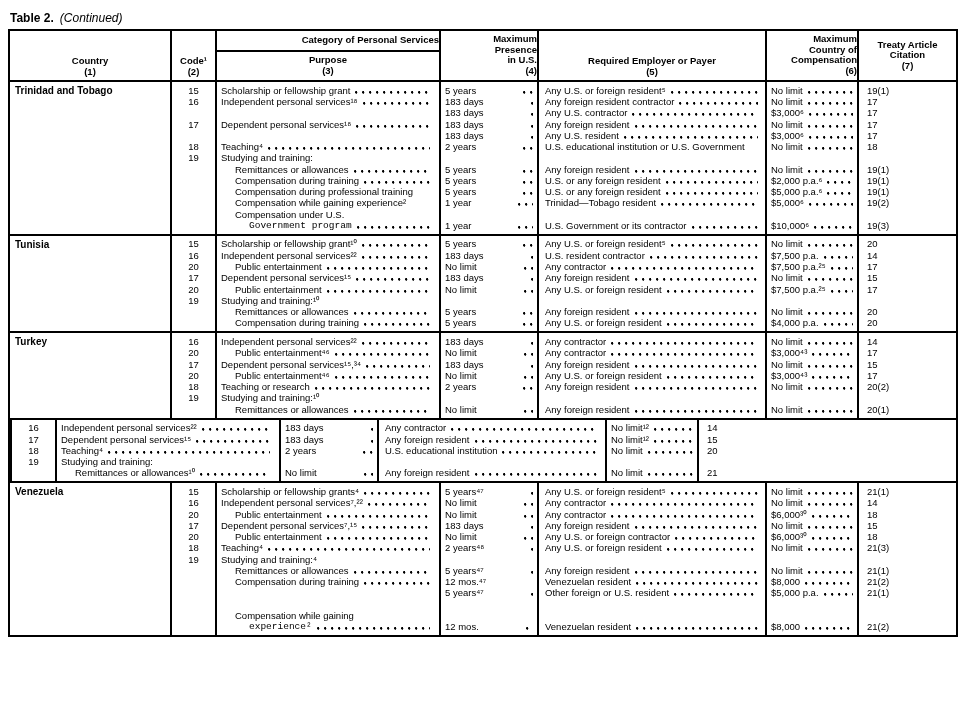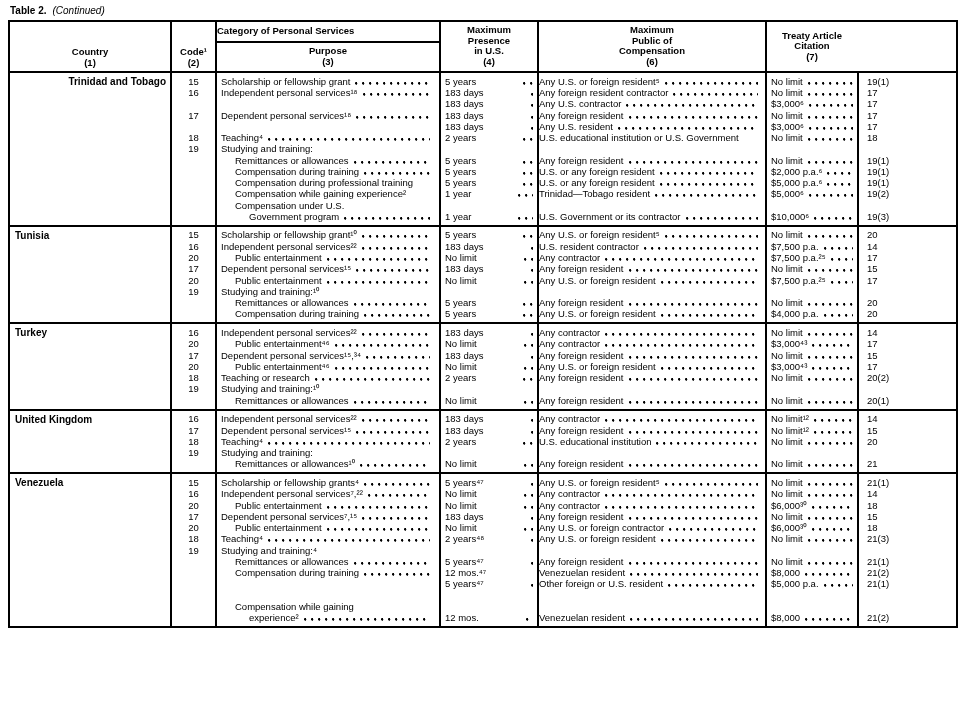--- a/index.html
+++ b/index.html
@@ -1,56 +1,56 @@
 <!DOCTYPE html>
 <html><head>
 <meta charset="utf-8">
 <style>
   html,body{margin:0;padding:0;background:#fff;}
   body{width:963px;height:721px;font-family:"Liberation Sans",sans-serif;color:#000;
        -webkit-font-smoothing:none;}
-  .title{margin:5px 0 4px 10px;font-size:10px;}
+  .title{margin:11px 0 4px 10px;font-size:12px;}
   .title .t-label{font-weight:600;margin-right:6px;}
   .title .t-cont{font-style:italic;}
   .ttable{margin-left:8px;width:950px;border:2px solid #000;box-sizing:border-box;}
   
   .thead{display:grid;grid-template-columns:160px 45px 224px 98px 228px 92px auto;
          border-bottom:2px solid #000;height:49px;font-weight:bold;font-size:9.5px;
          text-align:center;}
   .hcell{border-left:2px solid #000;display:flex;flex-direction:column;
          align-items:center;overflow:hidden;}
   .hcell:first-child{border-left:none;}
   .hc-end{justify-content:flex-end;padding-bottom:3px;}
   .hc-mid{justify-content:center;}
-  .hc-full{justify-content:space-between;padding:3px 0 18px;}
+  .hc-full{justify-content:space-between;padding:3px 0 18px;align-items:flex-end;}
   .hcat-top{width:100%;border-bottom:2px solid #000;flex:0 0 19px;display:flex;
-            align-items:center;justify-content:flex-start;}
+            align-items:center;justify-content:flex-end;}
   .hcat-bot{flex:1;display:flex;flex-direction:column;align-items:center;
             justify-content:flex-end;padding-bottom:4px;}
   .hline{line-height:10.5px;white-space:nowrap;}
   
   .block{display:flex;border-top:2px solid #000;font-size:9.5px;}
-  .block:first-of-type{border-top:none;text-align:right;}
+  .block:first-of-type{border-top:none;}
   .ccell{width:160px;box-sizing:border-box;padding:3px 4px 0 5px;font-weight:bold;
          font-size:10px;flex:0 0 160px;}
   .lines{flex:1;display:flex;flex-direction:column;}
   .line{display:grid;grid-template-columns:45px 224px 98px 228px 92px auto;
         height:11.25px;}
   .line:first-child{height:14px;}
   .line:first-child .cell{padding-top:2.5px;}
   .line:last-child{height:14px;}
   .cell{border-left:2px solid #000;box-sizing:border-box;display:flex;
         align-items:flex-start;overflow:hidden;white-space:nowrap;
         line-height:11.25px;}
   .code{justify-content:center;}
   .purpose{padding-left:4px;}
   .ind1{padding-left:18px;}
-  .ind2{padding-left:32px;}
+  .ind2{padding-left:32px;font-family:Liberation Mono, monospace;}
   .presence{padding-left:4px;gap:42px;}
-  .employer{}
+  .employer{padding-left:6px;}
   .amount{padding-left:4px;}
   .cite{padding-left:8px;}
   .d{flex:1;height:10px;align-self:flex-start;margin:0 7px 0 5px;
      background-image:radial-gradient(circle at 1.2px 7.4px,#000 1.05px,transparent 1.4px);
      background-size:7px 10px;background-repeat:repeat-x;}
   .purpose .d{margin-right:9px;}
   .presence .d{margin-right:4px;}
   .amount .d{margin-right:4px;}
 </style>
 </head>
@@ -78,23 +78,27 @@
         <span class="hline">Purpose</span>
         <span class="hline">(3)</span>
       </div>
     </div>
     <div class="hcell hc-full">
       <span class="hline">Maximum</span>
       <span class="hline">Presence</span>
       <span class="hline">in U.S.</span>
       <span class="hline">(4)</span>
     </div>
+    <div class="hcell hc-end">
+      <span class="hline">Required Employer or Payer</span>
+      <span class="hline">(5)</span>
+    </div>
     <div class="hcell hc-full">
       <span class="hline">Maximum</span>
-      <span class="hline">Public of</span>
+      <span class="hline">Country of</span>
       <span class="hline">Compensation</span>
       <span class="hline">(6)</span>
     </div>
     <div class="hcell hc-mid">
       <span class="hline">Treaty Article</span>
       <span class="hline">Citation</span>
       <span class="hline">(7)</span>
     </div>
   </div>
   <div>
@@ -758,21 +762,20 @@
               <span>No limit</span>
               <div class="d"></div>
             </div>
             <div class="cell cite">
               <span>20(1)</span>
             </div>
           </div>
         </div>
       </div>
       <div class="block">
-        <div class="ccell">United Kingdom</div>
         <div class="lines">
           <div class="line">
             <div class="cell code">
               <span>16</span>
             </div>
             <div class="cell purpose ind0">
               <span>Independent personal services²²</span>
               <div class="d"></div>
             </div>
             <div class="cell presence">

